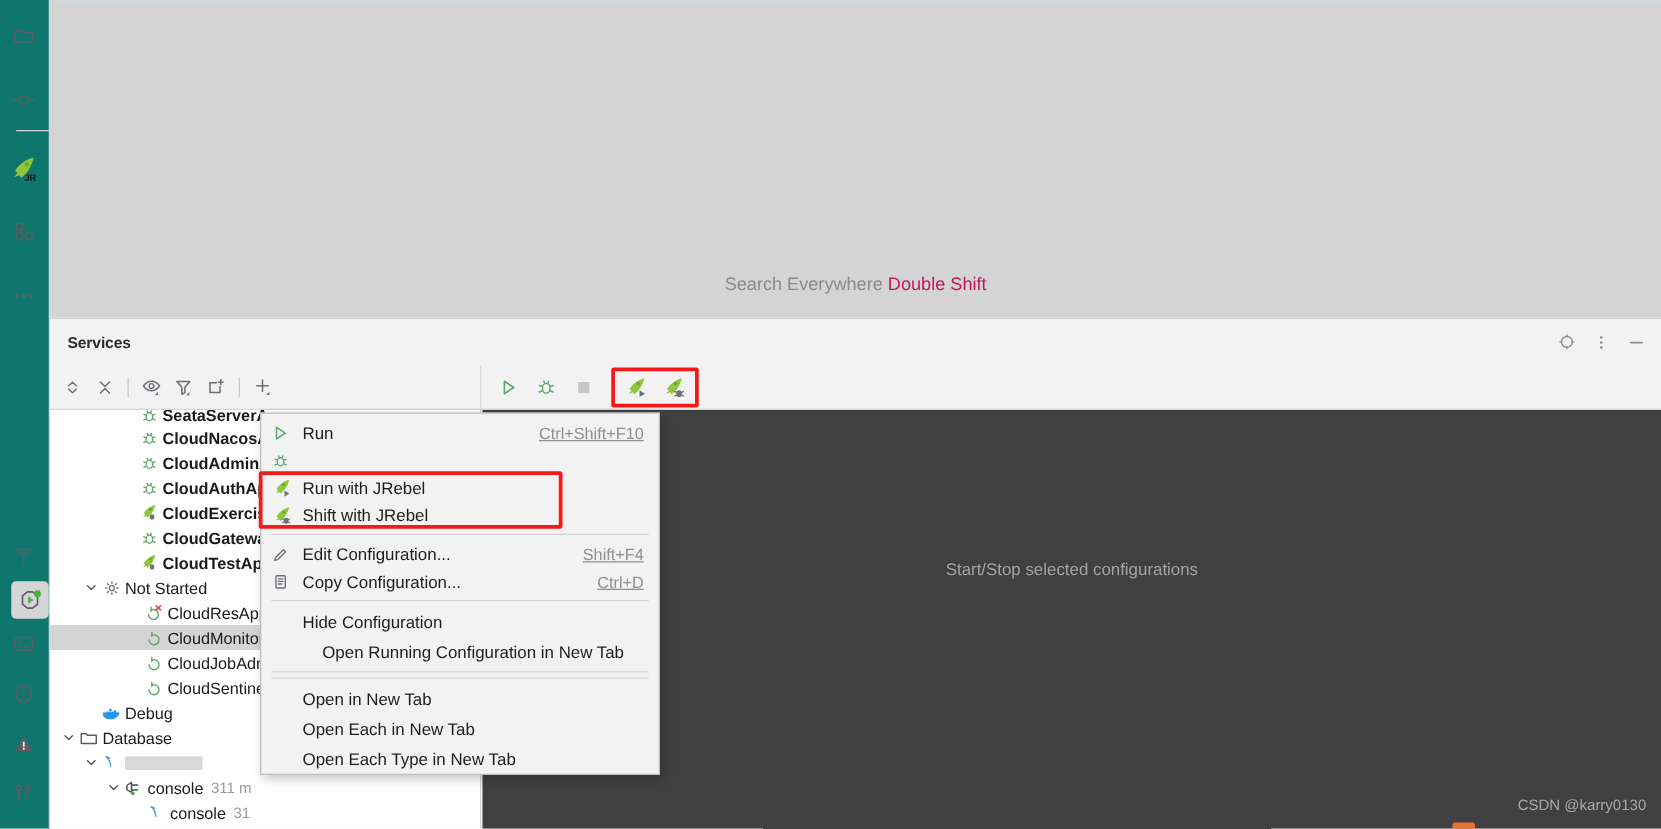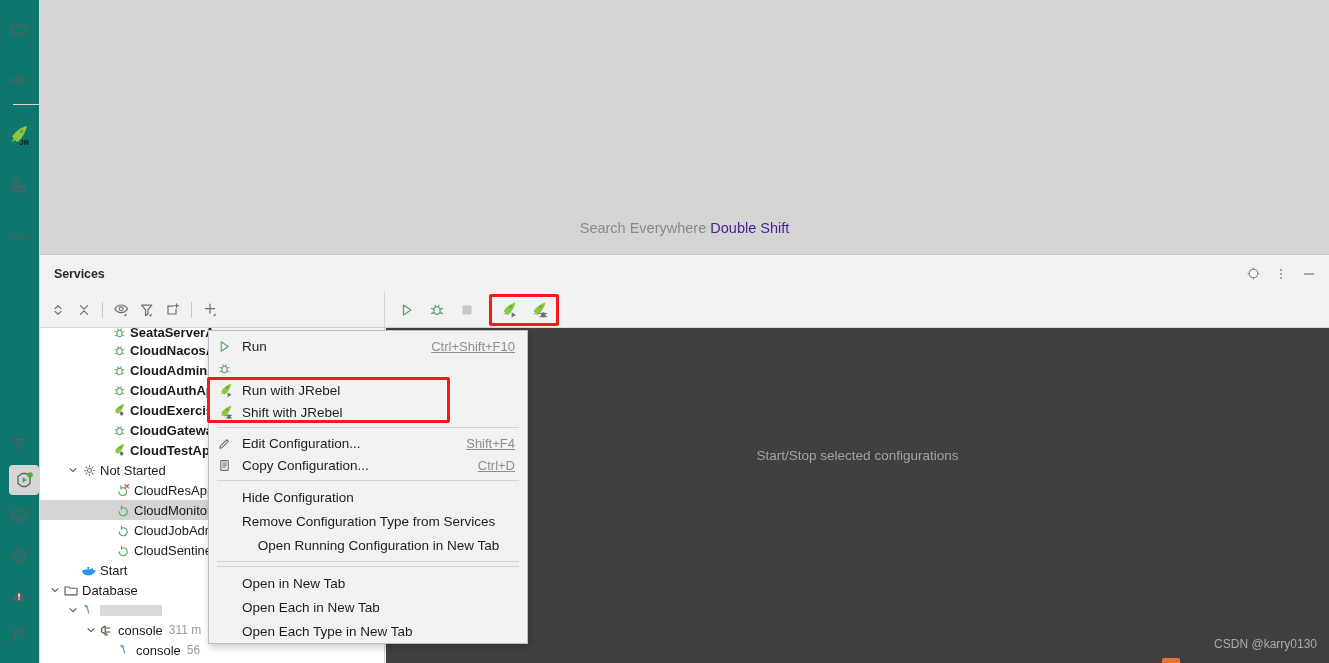--- a/index.html
+++ b/index.html
@@ -45,21 +45,21 @@
     width: 1289px; height: 254px;
     background: #d4d4d4;
     border-top: 1px solid #cfd9e3;
   }
   #search-everywhere {
     position: absolute; left: 0; right: 0; top: 219px;
     text-align: center;
     font-size: 14.5px;
     color: #8a8a8a;
   }
-  #search-everywhere .shortcut { color: #4c1d95; }
+  #search-everywhere .shortcut { color: #be185d; }
 
   
   #services-header {
     position: absolute; left: 40px; top: 254px;
     width: 1289px; height: 38px;
     background: #f2f2f2;
     border-top: 1px solid #c9c9c9;
     display: flex; align-items: center;
   }
   #services-title {
@@ -612,21 +612,21 @@
         <svg width="16" height="16" viewBox="0 0 16 16">
           <g fill="#2396ed">
             <rect x="4.2" y="7.2" width="1.9" height="1.9"></rect>
             <rect x="6.4" y="7.2" width="1.9" height="1.9"></rect>
             <rect x="8.6" y="7.2" width="1.9" height="1.9"></rect>
             <rect x="6.4" y="5" width="1.9" height="1.9"></rect>
             <path d="M1.4 9.6h11.2c.9 0 1.7-.5 2.1-1.3-1.4-.7-2.6-.3-2.6-.3s.3-1.6-1.2-2.4c0 0-.9.9-.5 2.3H1.4c-.4 1.4.1 3.2 1.3 4.2 1.3 1.1 3.1 1.3 4.6 1.3 3.3 0 6.1-1.5 7.2-4.6"></path>
           </g>
         </svg>
       </span>
-      <span class="tree-label">Start</span>
+      <span class="tree-label">Debug</span>
     </div>
 
     <div class="tree-row">
       <span class="tw" style="margin-left:8px;">
         <svg width="10" height="10" viewBox="0 0 10 10" fill="none" stroke="#5a5d63" stroke-width="1.2">
           <path d="M2 3.6 5 6.6 8 3.6" stroke-linecap="round" stroke-linejoin="round"></path>
         </svg>
       </span>
       <span class="tree-icon">
         <svg width="16" height="16" viewBox="0 0 16 16" fill="none" stroke="#5a5d63" stroke-width="1.15">
@@ -672,21 +672,21 @@
 
     <div class="tree-row">
       <span class="tw" style="margin-left:62px;"></span>
       <span class="tree-icon">
         <svg width="16" height="16" viewBox="0 0 16 16" fill="none" stroke="#5a9bd8" stroke-width="1.2">
           <path d="M4 3.4c1.6 1.4 3.4 4.4 3.6 7.6" stroke-linecap="round"></path>
           <path d="M4 3.4 6.6 4.6" stroke-linecap="round"></path>
         </svg>
       </span>
       <span class="tree-label">console</span>
-      <span class="tree-sub">56</span>
+      <span class="tree-sub">31</span>
     </div>
 
   </div>
 
   <div id="services-content">
     <div id="placeholder-text">Start/Stop selected configurations</div>
     <div id="watermark">CSDN @karry0130</div>
   </div>
   <div id="orange-nub"></div>
 
@@ -770,23 +770,20 @@
       </span>
       <span class="menu-label">Copy Configuration...</span>
       <span class="menu-shortcut">Ctrl+D</span>
     </div>
 
     <div class="menu-sep"></div>
 
     <div class="menu-item menu-no-icon-pad" style="height:24px;">
       <span class="menu-label">Hide Configuration</span>
     </div>
-    <div class="menu-item menu-no-icon-pad" style="height:24px;">
-      <span class="menu-label">Remove Configuration Type from Services</span>
-    </div>
     <div class="menu-item menu-no-icon-pad" style="height:24px;text-align:center;">
       <span class="menu-label">Open Running Configuration in New Tab</span>
     </div>
 
     <div class="menu-sep"></div>
 
 
     <div class="menu-sep"></div>
 
     <div class="menu-item menu-no-icon-pad" style="height:24px;">

